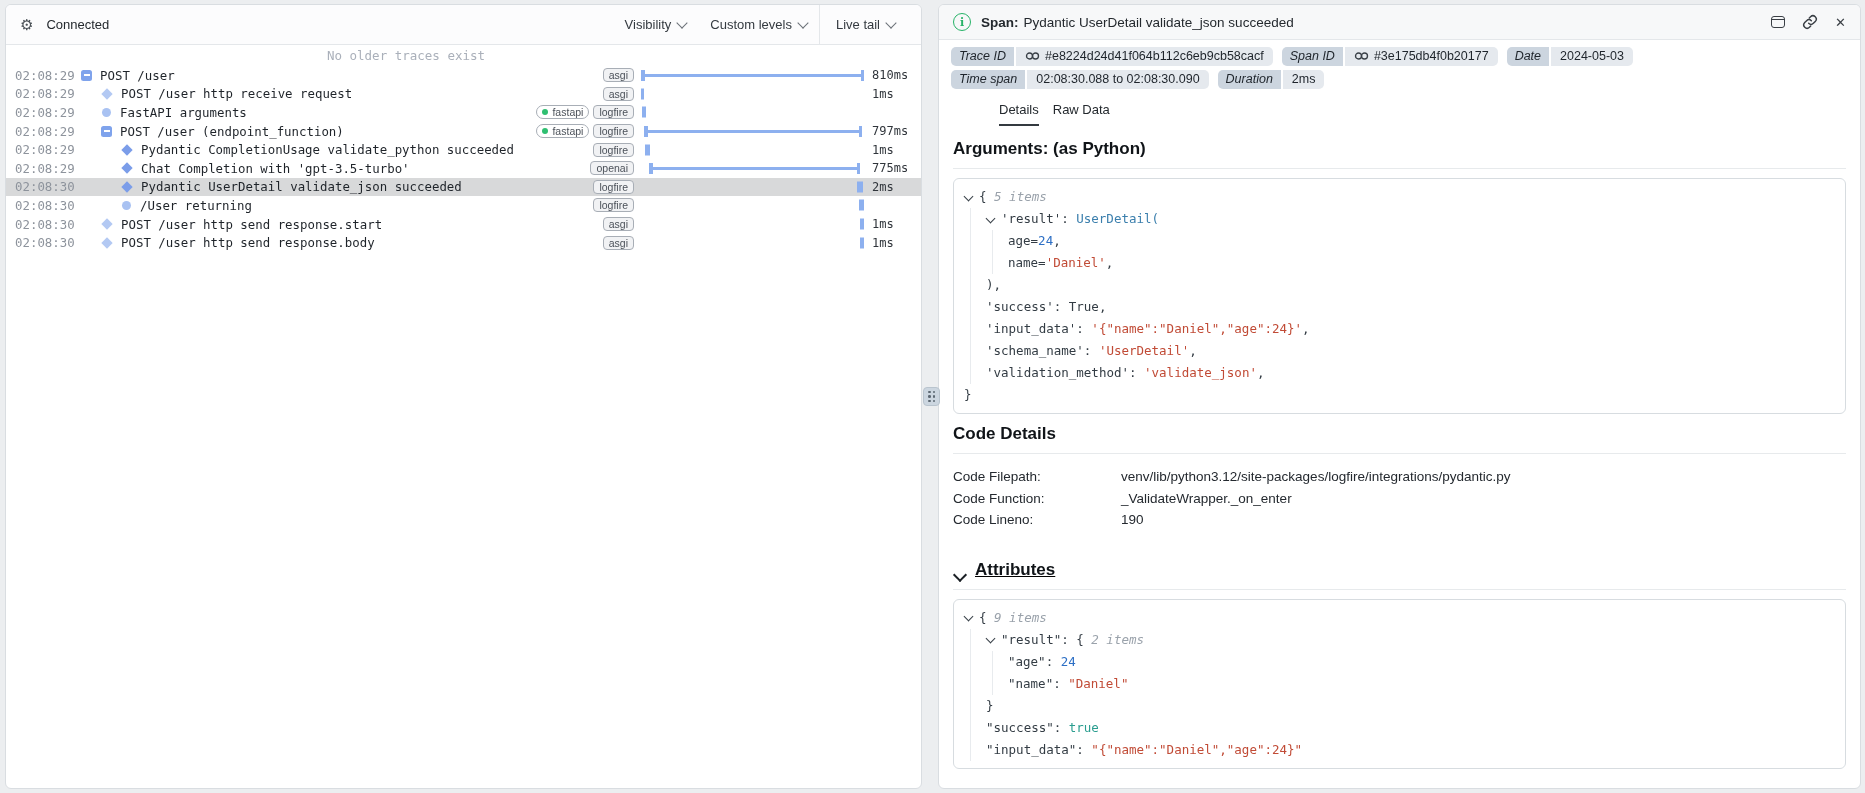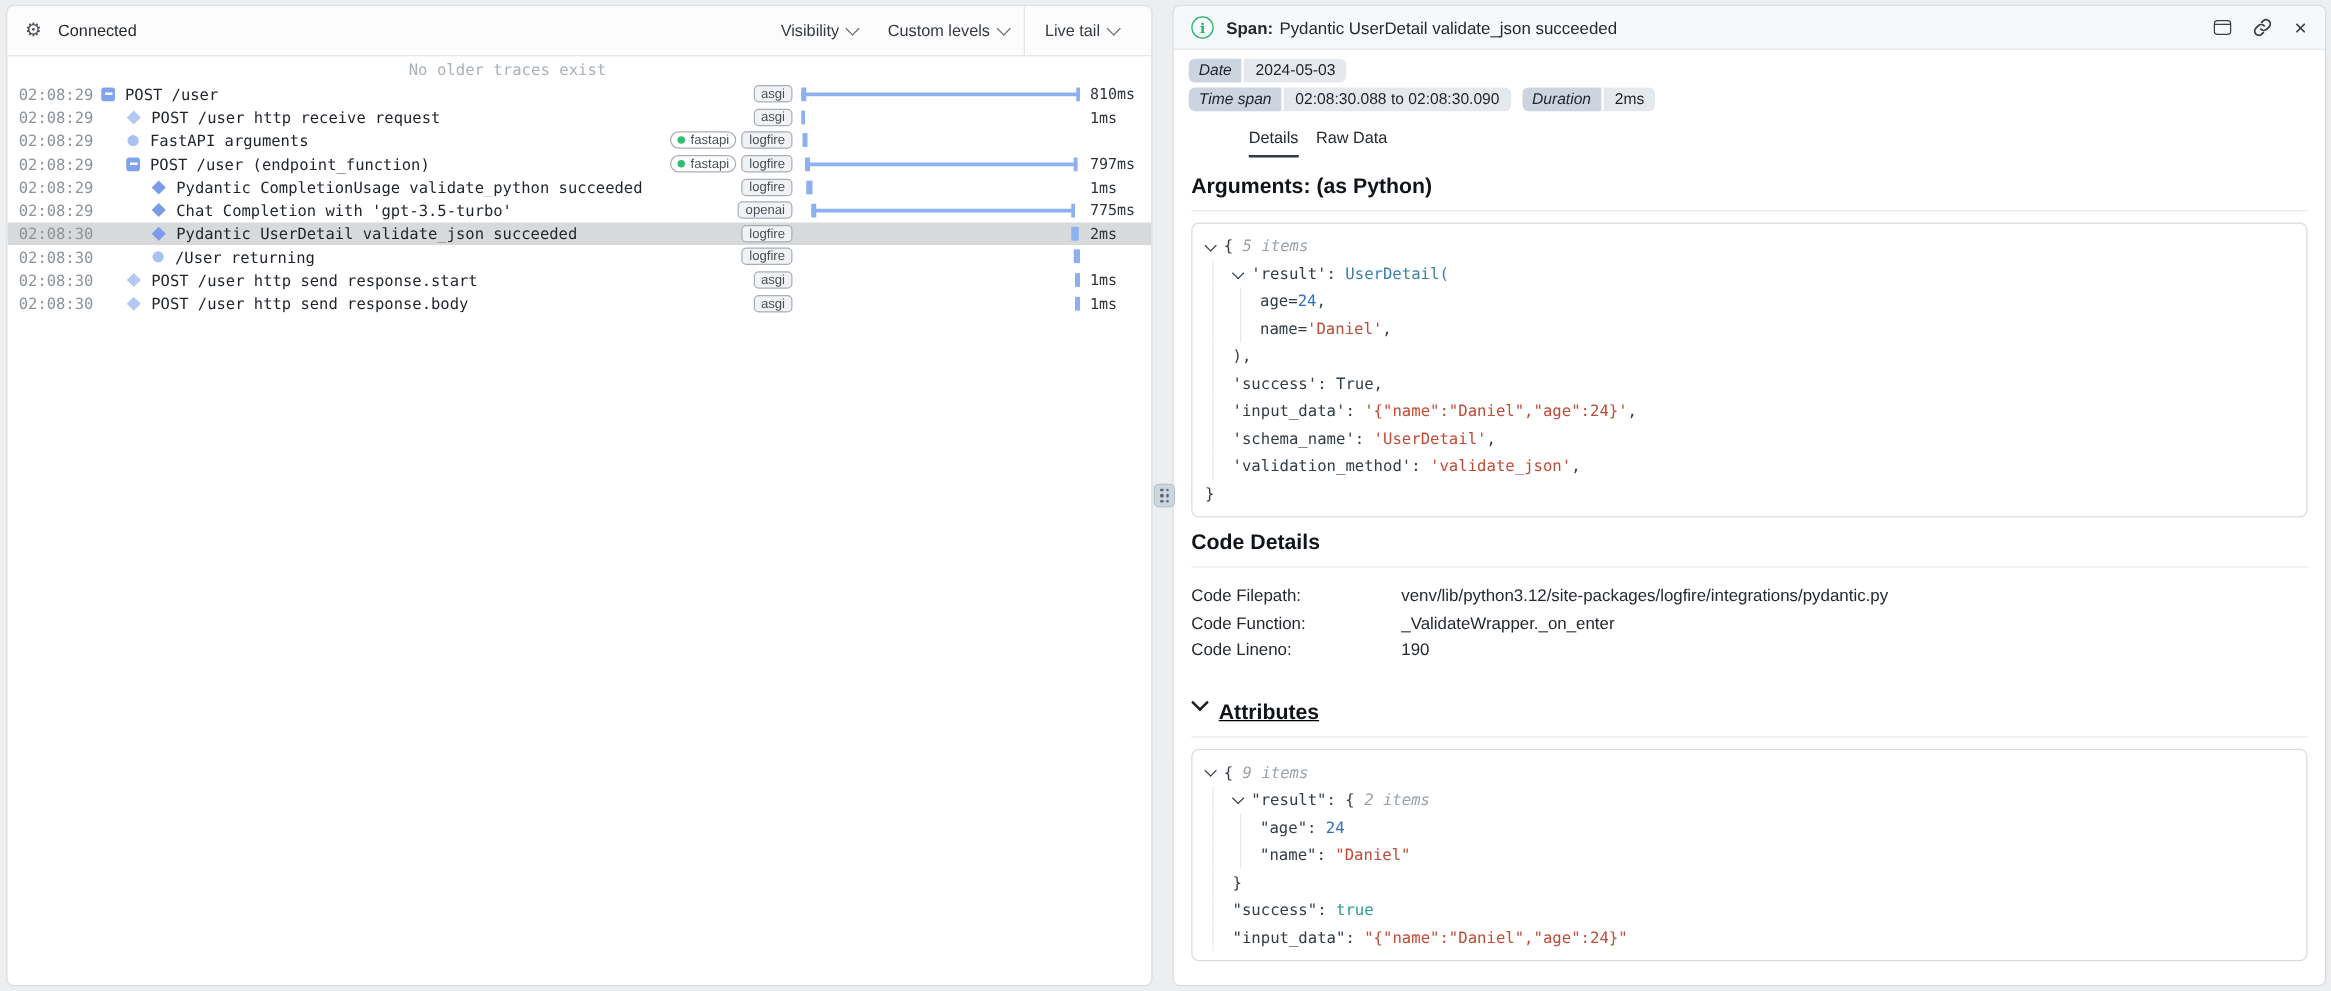--- a/index.html
+++ b/index.html
@@ -65,21 +65,21 @@
   .close-ic{font-size:13px;color:#3a3f45;line-height:1;}
   .d-meta{padding:7px 12px 0;display:flex;flex-direction:column;gap:4px;}
   .meta-row{display:flex;gap:9px;flex-wrap:nowrap;}
   .meta-pair{display:inline-flex;font-size:12.5px;align-items:stretch;}
   .meta-label{font-style:italic;background:#ccd5df;padding:2px 8px 3px;color:#1e242b;border-radius:5px 0 0 5px;display:flex;align-items:center;}
   .meta-value{background:#e5e9ee;padding:2px 9px 3px;margin-left:2px;color:#1e242b;border-radius:0 5px 5px 0;display:flex;align-items:center;gap:5px;}
   .meta-value svg{flex:none;}
   .d-tabs{display:flex;gap:14px;padding:13px 16px 0;font-size:13px;margin-left:44px;}
   .tab{padding-bottom:7px;color:#24292e;cursor:pointer;}
   .tab.active{border-bottom:2px solid #343a40;}
-  .section-head{margin:13px 14px 0;padding-bottom:9px;border-bottom:1px solid #e7eaec;display:flex;align-items:flex-start;}
+  .section-head{margin:13px 14px 0;padding-bottom:9px;border-bottom:1px solid #e7eaec;display:flex;align-items:flex-end;}
   .section-title{font-size:17px;font-weight:bold;color:#101418;}
   .sec-chev{width:8px;height:8px;border-left:2px solid #1b2025;border-bottom:2px solid #1b2025;transform:rotate(-45deg);margin:-3px 10px 0 2px;flex:none;cursor:pointer;}
   .codebox{margin:9px 14px 0;border:1px solid #d7dce0;border-radius:6px;padding:7px 10px;
     font-family:"DejaVu Sans Mono",monospace;font-size:12.5px;color:#333c44;}
   .cline{display:flex;align-items:stretch;line-height:22px;white-space:pre;}
   .ind{width:22px;flex:none;position:relative;}
   .ind::before{content:"";position:absolute;left:6px;top:0;bottom:0;border-left:1px solid #e8ebee;}
   .chev{width:6px;height:6px;border-left:1.5px solid #384048;border-bottom:1.5px solid #384048;transform:rotate(-45deg);align-self:center;margin:0 7px 2px 1px;flex:none;cursor:pointer;}
   .tk-plain{color:#333c44;}
   .tk-cls{color:var(--c-cls,#3b7fad);}
@@ -297,20 +297,34 @@
           <path d="M14 10a5 5 0 0 0-7.07 0l-2.83 2.83a5 5 0 0 0 7.07 7.07L13 18.07"></path>
         </svg>
       </span>
       <span class="icon-btn close-ic">✕</span>
     </span>
   </div>
 
   <div class="d-meta" id="meta-rows">
       <div class="meta-row">
         <span class="meta-pair">
+          <span class="meta-label">Trace ID</span>
+          <span class="meta-value"><svg width="15" height="10" viewBox="0 0 20 12" fill="none" stroke="#3a4148" stroke-width="1.8">
+              <circle cx="6" cy="6" r="4"></circle>
+              <circle cx="14" cy="6" r="4"></circle>
+            </svg>#e8224d24d41f064b112c6eb9cb58cacf</span>
+        </span>
+        <span class="meta-pair">
+          <span class="meta-label">Span ID</span>
+          <span class="meta-value"><svg width="15" height="10" viewBox="0 0 20 12" fill="none" stroke="#3a4148" stroke-width="1.8">
+              <circle cx="6" cy="6" r="4"></circle>
+              <circle cx="14" cy="6" r="4"></circle>
+            </svg>#3e175db4f0b20177</span>
+        </span>
+        <span class="meta-pair">
           <span class="meta-label">Date</span>
           <span class="meta-value">2024-05-03</span>
         </span>
       </div>
       <div class="meta-row">
         <span class="meta-pair">
           <span class="meta-label">Time span</span>
           <span class="meta-value">02:08:30.088 to 02:08:30.090</span>
         </span>
         <span class="meta-pair">

